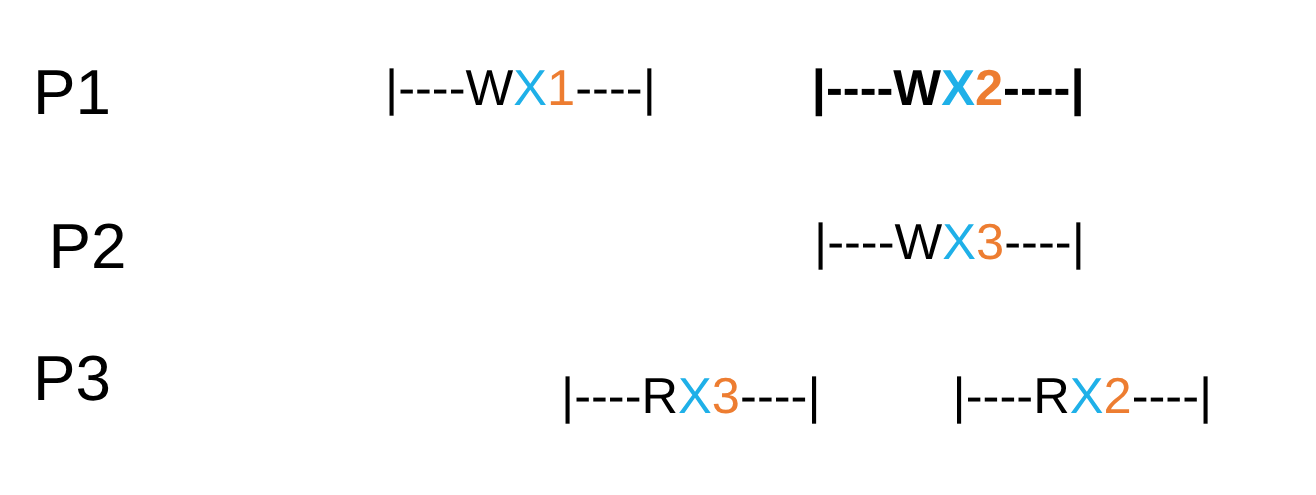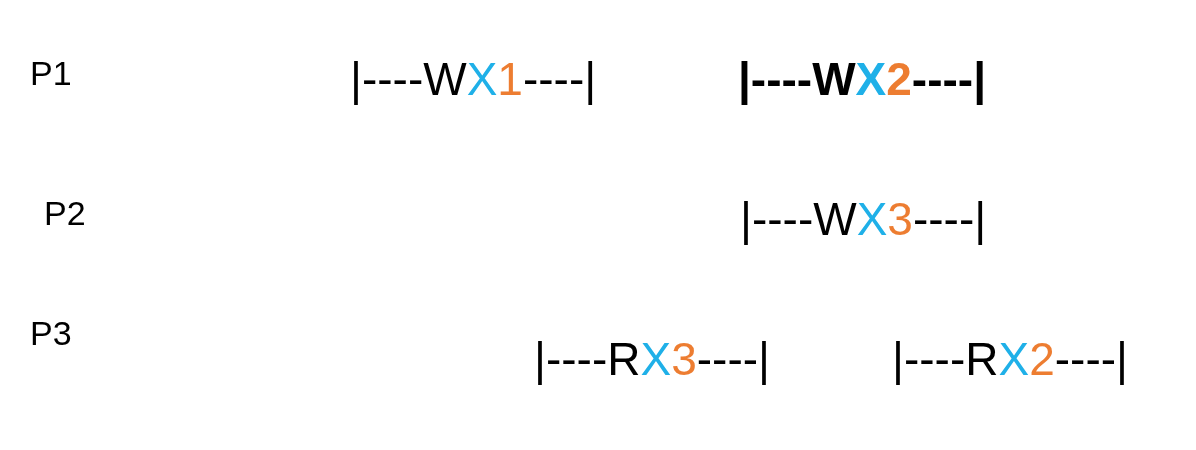--- a/index.html
+++ b/index.html
@@ -1,27 +1,27 @@
 <!DOCTYPE html>
 <html><head>
 <meta charset="utf-8">
 <style>
   html, body { margin: 0; padding: 0; background: #ffffff; }
   body { width: 1196px; height: 450px; position: relative; overflow: hidden;
          font-family: "Liberation Sans", "DejaVu Sans", sans-serif; color: #000; }
-  .label { position: absolute; font-size: 34px; line-height: 1; }
+  .label { position: absolute; font-size: 58px; line-height: 1; }
   .op { position: absolute; font-size: 46px; line-height: 1; white-space: pre; letter-spacing: 0px; }
   .var { color: #1fb0e8; }
   .val { color: #ed7d31; }
 </style>
 </head>
 <body>
 
 <div class="label" style="left:30px;top:56px;">P1</div>
 <div class="op" style="left:350px;top:56px;text-align:center;"><span>|----</span><span>W</span><span class="var">X</span><span class="val">1</span><span>----|</span></div>
 <div class="op" style="left:738px;top:56px;font-weight:bold;"><span>|----</span><span>W</span><span class="var">X</span><span class="val">2</span><span>----|</span></div>
 
 <div class="label" style="left:44px;top:196px;">P2</div>
 <div class="op" style="left:740px;top:196px;"><span>|----</span><span>W</span><span class="var">X</span><span class="val">3</span><span>----|</span></div>
 
 <div class="label" style="left:30px;top:316px;">P3</div>
-<div class="op" style="left:510px;top:336px;margin-left:24px;"><span>|----</span><span>R</span><span class="var">X</span><span class="val">3</span><span>----|</span></div>
-<div class="op" style="left:892px;top:336px;"><span>|----</span><span>R</span><span class="var">X</span><span class="val">2</span><span>----|</span></div>
+<div class="op" style="left:510px;top:336px;"><span>|----</span><span>R</span><span class="var">X</span><span class="val">3</span><span>----|</span></div>
+<div class="op" style="left:866px;top:336px;"><span>|----</span><span>R</span><span class="var">X</span><span class="val">2</span><span>----|</span></div>
 
 </body></html>

